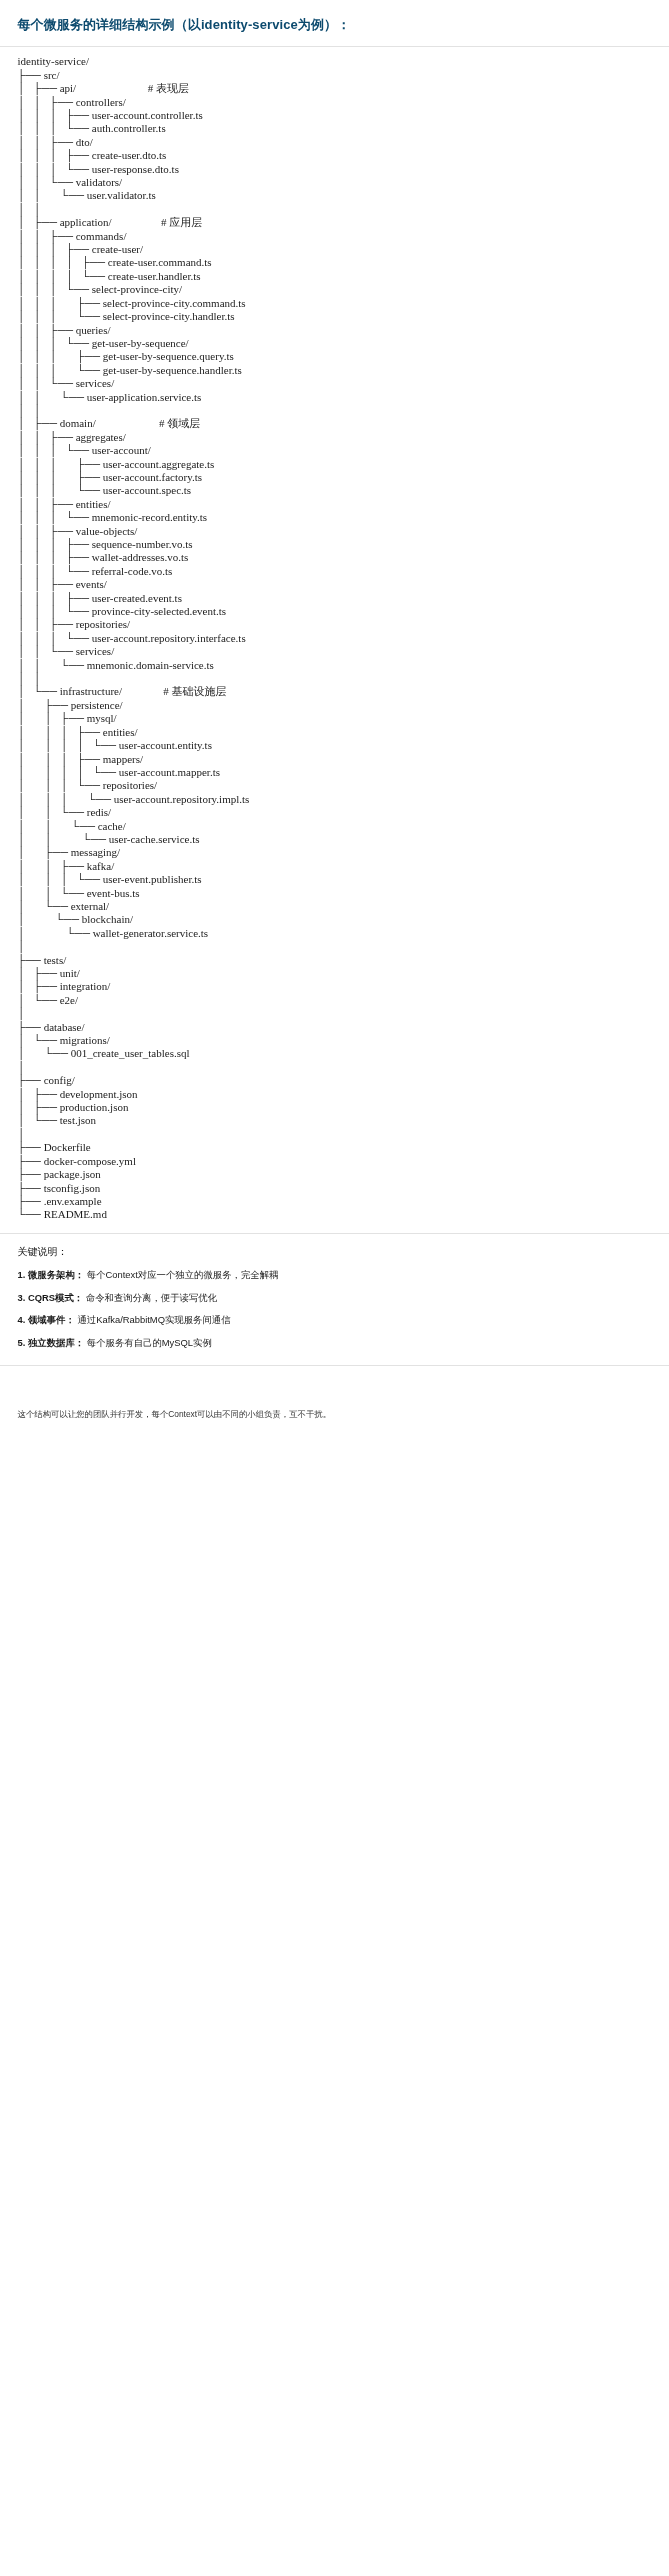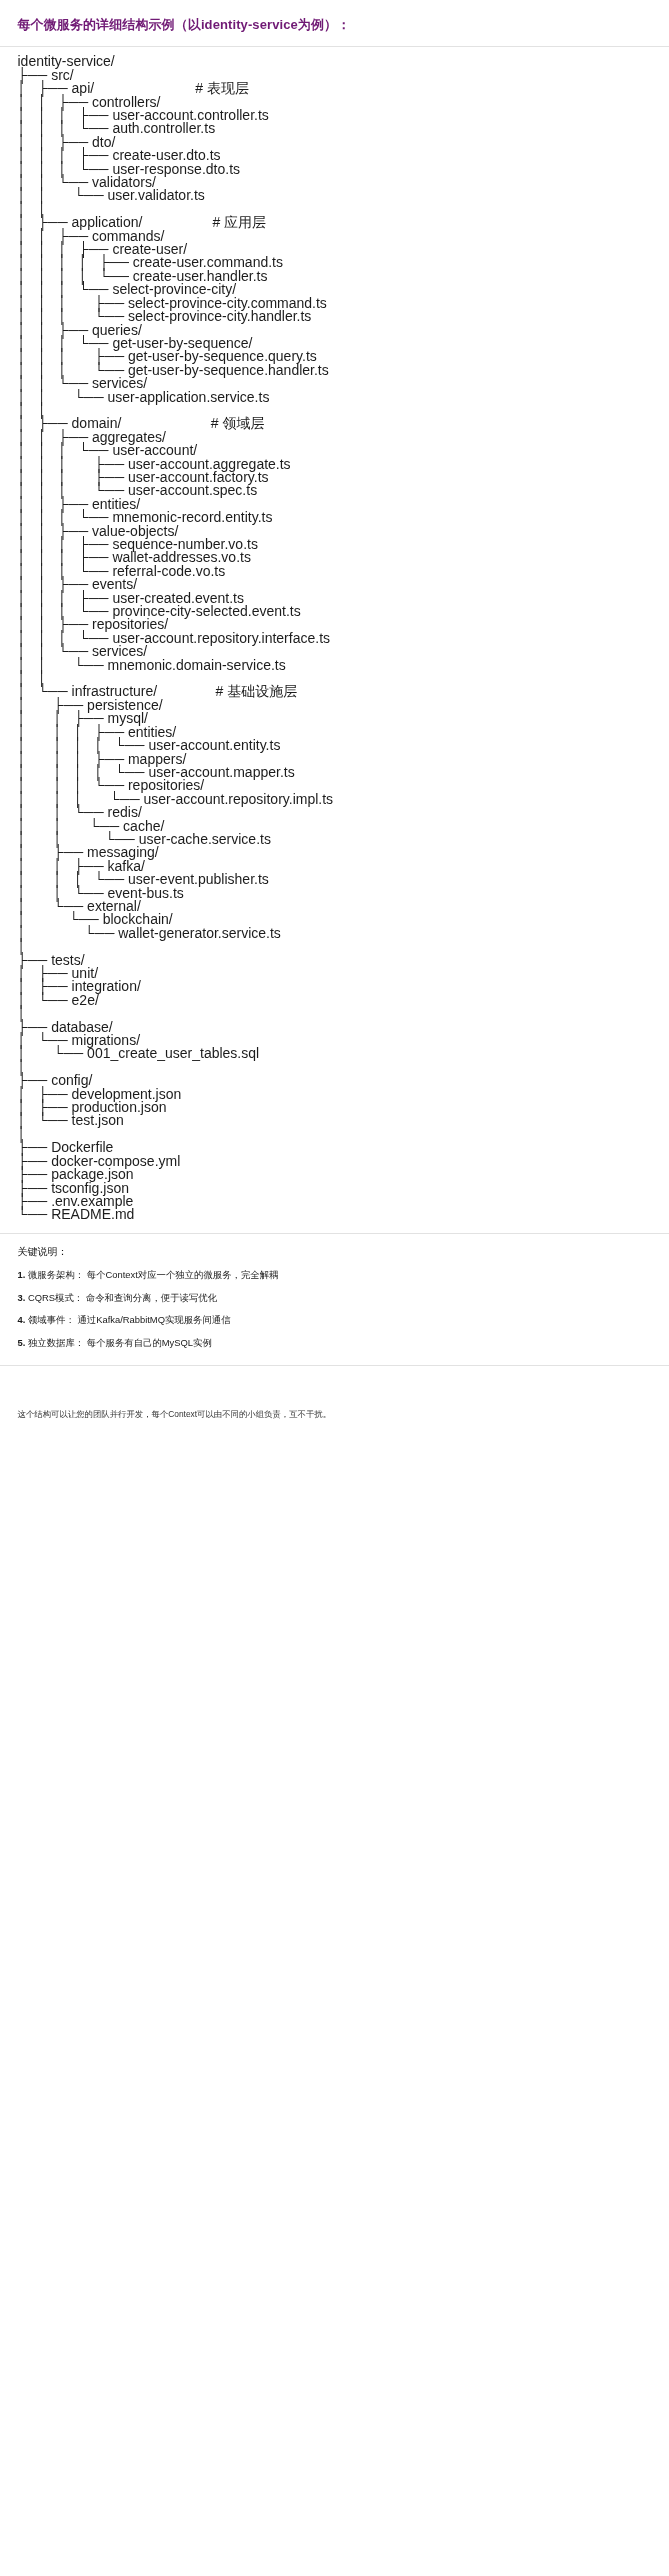--- a/index.html
+++ b/index.html
@@ -16,35 +16,35 @@
     width: 669px;
     box-sizing: border-box;
     padding: 0;
   }
   .title-block {
     padding: 16.3px 17.5px 11.3px 17.5px;
   }
   .doc-title {
     font-size: 13px;
     font-weight: bold;
-    color: #701a75;
+    color: #0c4a6e;
     letter-spacing: 0.1px;
   }
   .rule {
     border: 0;
     border-top: 0.6px solid #e2e2e2;
     margin: 0;
   }
   .tree-block {
     padding: 8.8px 17.5px 11.3px 17.5px;
   }
   pre.tree {
     margin: 0;
-    font-family: Liberation Sans, sans-serif;
-    font-size: 14px;
+    font-family: Liberation Serif, serif;
+    font-size: 11px;
     line-height: 13.4px;
     color: #1c1c1c;
     white-space: pre;
     letter-spacing: 0px;
   }
   .keys-block {
     padding: 11.3px 17.5px 6.3px 17.5px;
   }
   .keys-title {
     font-size: 10px;
@@ -60,21 +60,21 @@
   ol.keys li {
     font-size: 9.4px;
     line-height: 13.8px;
     margin-bottom: 8.8px;
     color: #1a1a1a;
   }
   ol.keys li .num {
     font-weight: bold;
   }
   ol.keys li .kname {
-    font-weight: normal;
+    font-weight: bold;
   }
   ol.keys li .kdesc {
     font-weight: normal;
   }
   .footer-block {
     padding: 6.3px 17.5px 16.3px 17.5px;
     margin-top: 36px;
   }
   .footer-text {
     font-size: 8.4px;

